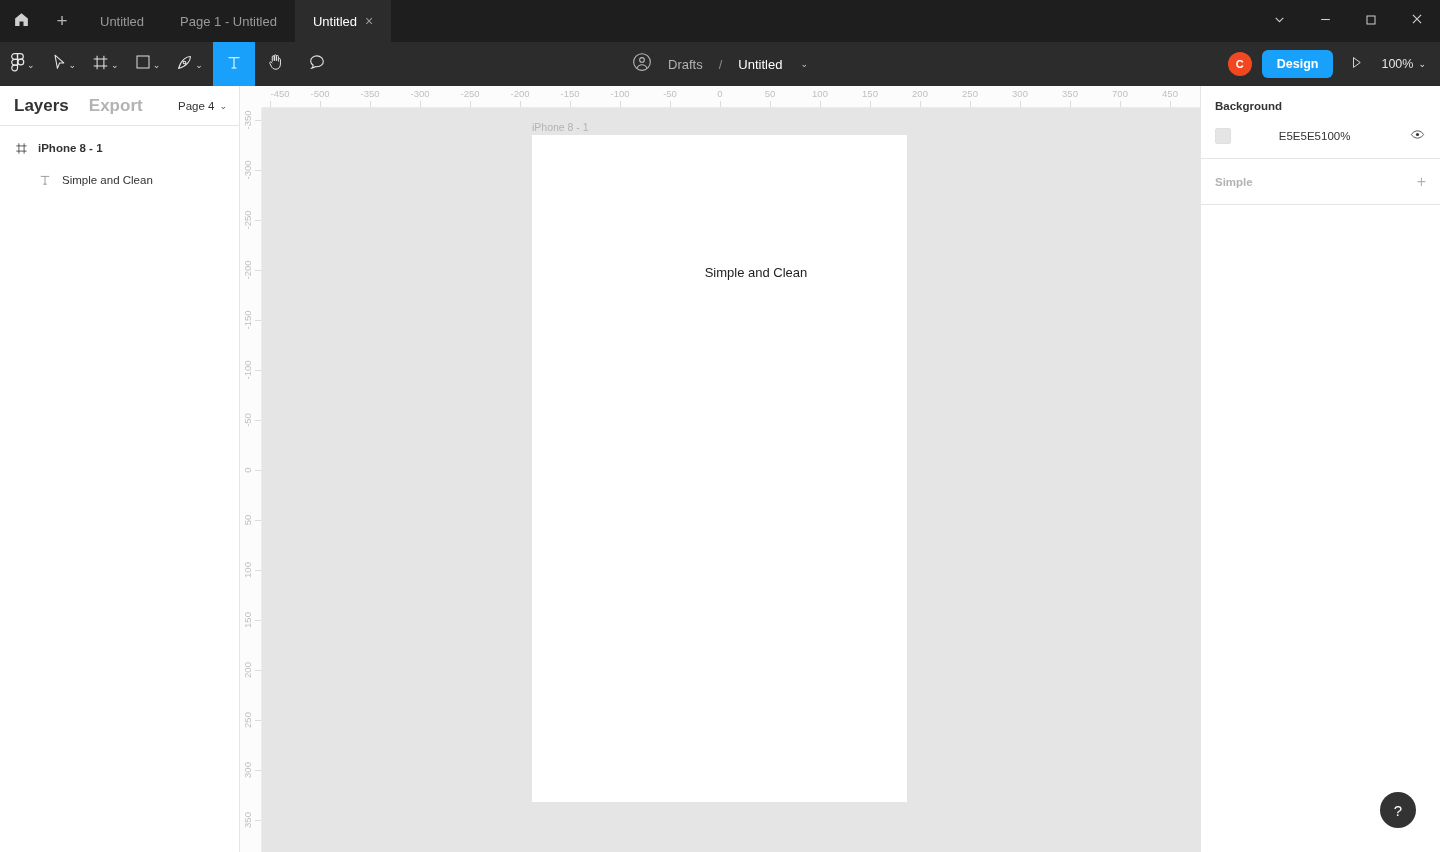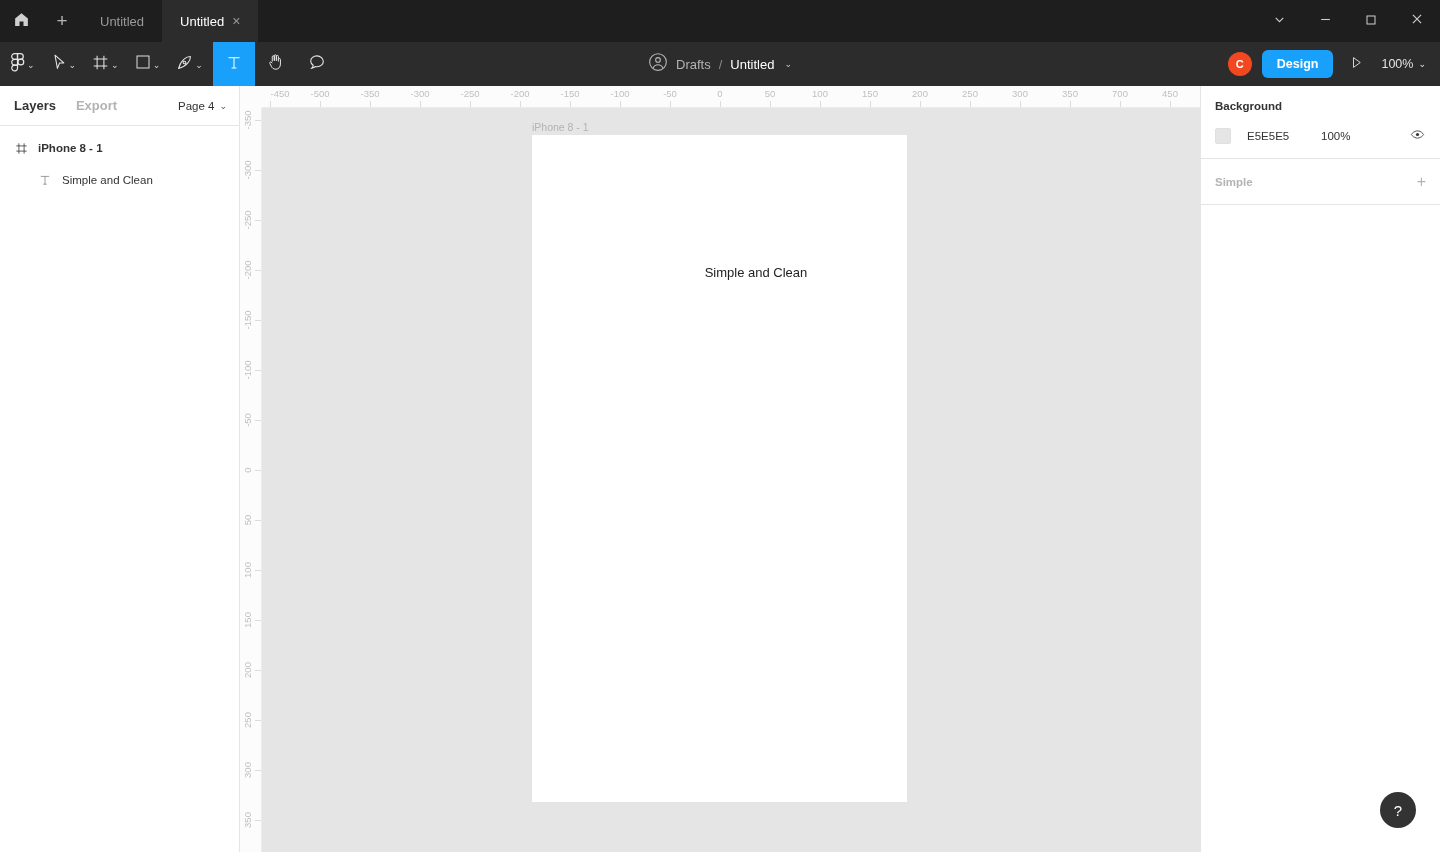--- a/index.html
+++ b/index.html
@@ -56,21 +56,21 @@
   }
   .tool {
     height: 44px; display: flex; align-items: center; justify-content: center;
     gap: 2px; padding: 0 6px; cursor: pointer; color: #ffffff;
   }
   .tool.active { background: #18a0fb; }
   .tool .chev { color: #d6d6d6; font-size: 9px; line-height: 1; padding-top:2px;}
   .tool-gap { width: 4px; }
   .center-title {
     position: absolute; left: 0; right: 0;
-    display: flex; align-items: center; justify-content: center; gap: 8px;
+    display: flex; align-items: center; justify-content: center; gap: 16px;
     pointer-events: none;
     height: 44px;
   }
   .center-title > * { pointer-events: auto; }
   .crumb-muted { color: #b3b3b3; font-size: 13px; cursor: pointer; }
   .crumb-sep { color: #8a8a8a; font-size: 13px; }
   .crumb-strong { color: #ffffff; font-size: 13px; font-weight: 500; cursor: pointer;}
   .crumb-chev { color: #c9c9c9; font-size: 9px; margin-left: 2px; }
   .tb-right {
     position: absolute; right: 0; top: 0; height: 44px;
@@ -106,21 +106,21 @@
     width: 240px; height: 766px;
     background: #ffffff;
     border-right: 1px solid #e5e5e5;
   }
   .lp-tabs {
     height: 40px; display: flex; align-items: center;
     padding: 0 14px; gap: 20px;
     border-bottom: 1px solid #e5e5e5;
     position: relative;
   }
-  .lp-tab { font-size: 13px; color: #b3b3b3; cursor: pointer; font-weight: 600; }
+  .lp-tab { font-size: 17px; color: #b3b3b3; cursor: pointer; font-weight: 600; }
   .lp-tab.active { color: #333333; }
   .page-select {
     position: absolute; right: 12px;
     display: flex; align-items: center; gap: 5px;
     font-size: 11.5px; color: #333; cursor: pointer;
   }
   .page-select .chev { color: #555; font-size: 9px; }
   .layer-list { padding-top: 6px; }
   .layer-row {
     height: 32px; display: flex; align-items: center;
@@ -214,21 +214,21 @@
   .rp-tab.active { color: #333333; }
   .section {
     padding: 14px 14px 12px 14px;
     border-bottom: 1px solid #e5e5e5;
   }
   .section-title {
     font-size: 11.5px; color: #333; font-weight: 600;
     margin-bottom: 14px;
   }
   .bg-row {
-    display: flex; align-items: center; height: 20px;
+    display: flex; align-items: center; height: 20px; text-align: right;
   }
   .swatch {
     width: 16px; height: 16px; border-radius: 2px;
     border: 1px solid #e0e0e0;
   }
   .bg-hex {
     font-size: 11.5px; color: #333; margin-left: 16px; width: 74px;
   }
   .bg-opacity { font-size: 11.5px; color: #333; }
   .eye-btn {
@@ -267,20 +267,23 @@
             <path d="M12 3.2 3 10.6V21h6.2v-6.2h5.6V21H21V10.6z"></path>
           </svg>
       </span>
     </div>
     <div class="tb-plus">
       <span>+</span>
     </div>
 
     <div class="tab">
       <span>Untitled</span>
+    </div>
+    <div class="tab">
+      <span>Page 1 - Untitled</span>
     </div>
     <div class="tab active">
       <span>Untitled</span>
       <span class="tab-close">×</span>
     </div>
 
     <div class="tb-spacer"></div>
 
     <div class="win-btn">
       <span>

